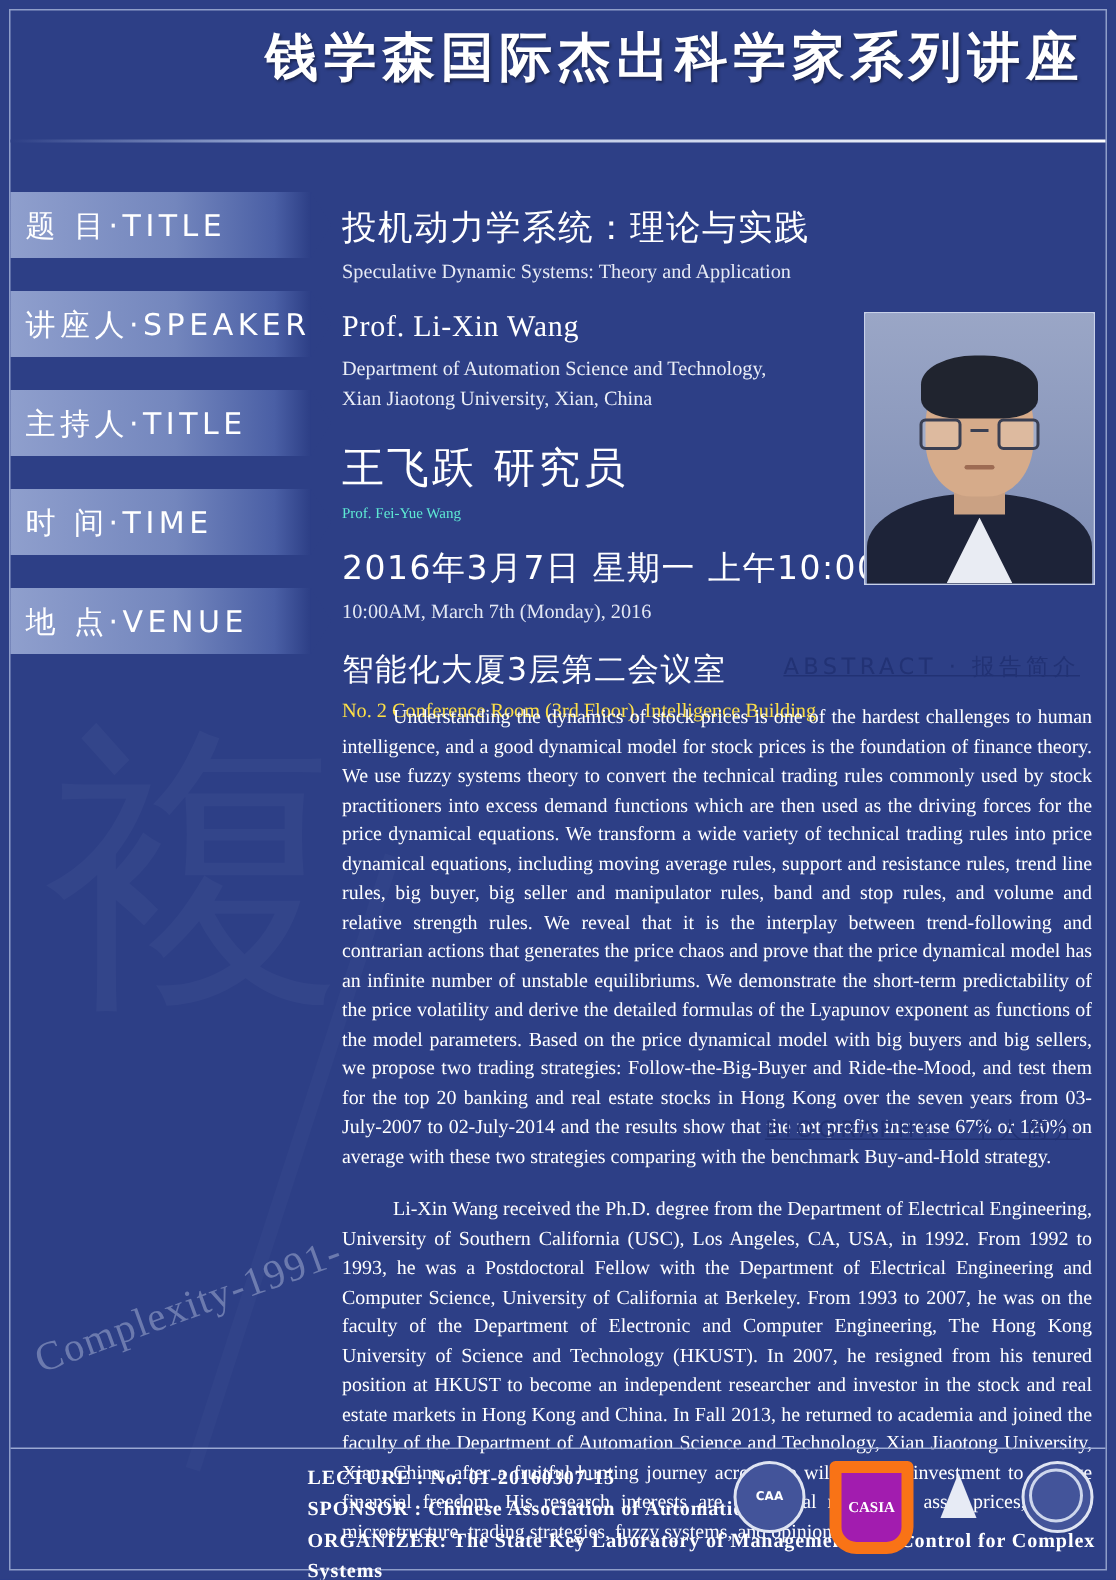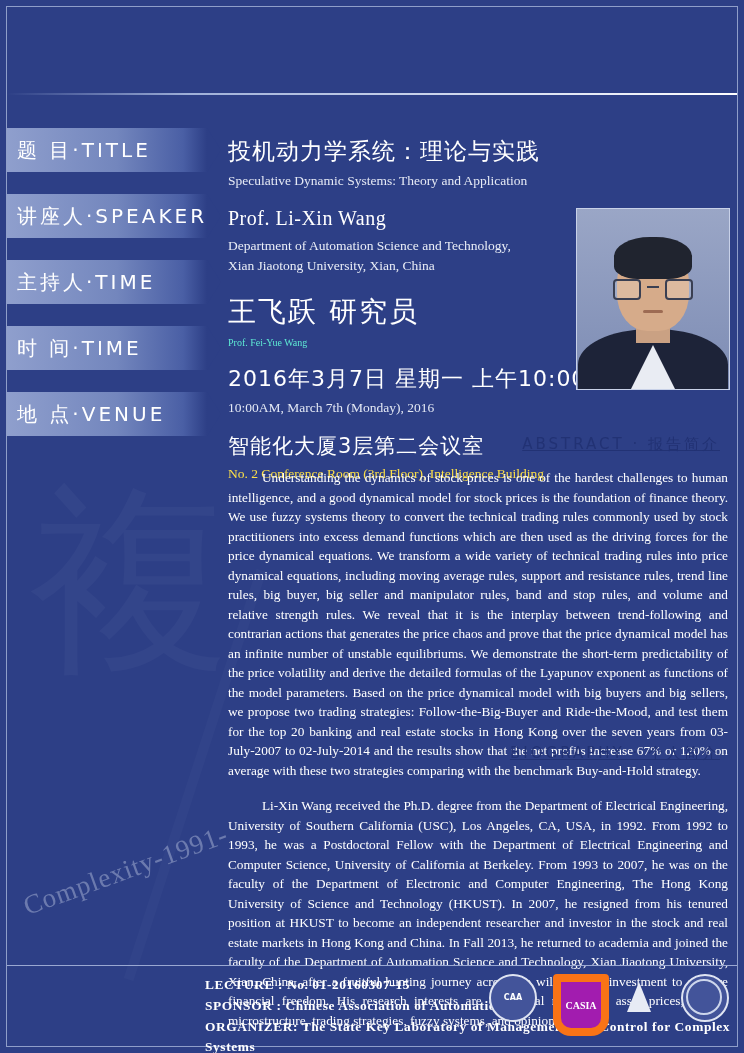--- a/index.html
+++ b/index.html
@@ -275,35 +275,36 @@
 <div class="poster">
   <div class="inner-border"></div>
 
   <div class="watermark">
     <div class="wm-char">複</div>
     <div class="wm-slash"></div>
   </div>
   <div class="wm-complexity">Complexity-1991-</div>
 
   <div class="header">
+    <div class="header-cn">钱学森国际杰出科学家系列讲座</div>
   </div>
   <div class="header-rule"></div>
 
   <div class="labels">
     <div class="label-row">
       <div class="label-bg"></div>
       <div class="label-text">题 目·TITLE</div>
     </div>
     <div class="label-row">
       <div class="label-bg"></div>
       <div class="label-text">讲座人·SPEAKER</div>
     </div>
     <div class="label-row">
       <div class="label-bg"></div>
-      <div class="label-text">主持人·TIME</div>
+      <div class="label-text">主持人·TITLE</div>
     </div>
     <div class="label-row">
       <div class="label-bg"></div>
       <div class="label-text">时 间·TIME</div>
     </div>
     <div class="label-row">
       <div class="label-bg"></div>
       <div class="label-text">地 点·VENUE</div>
     </div>
   </div>

